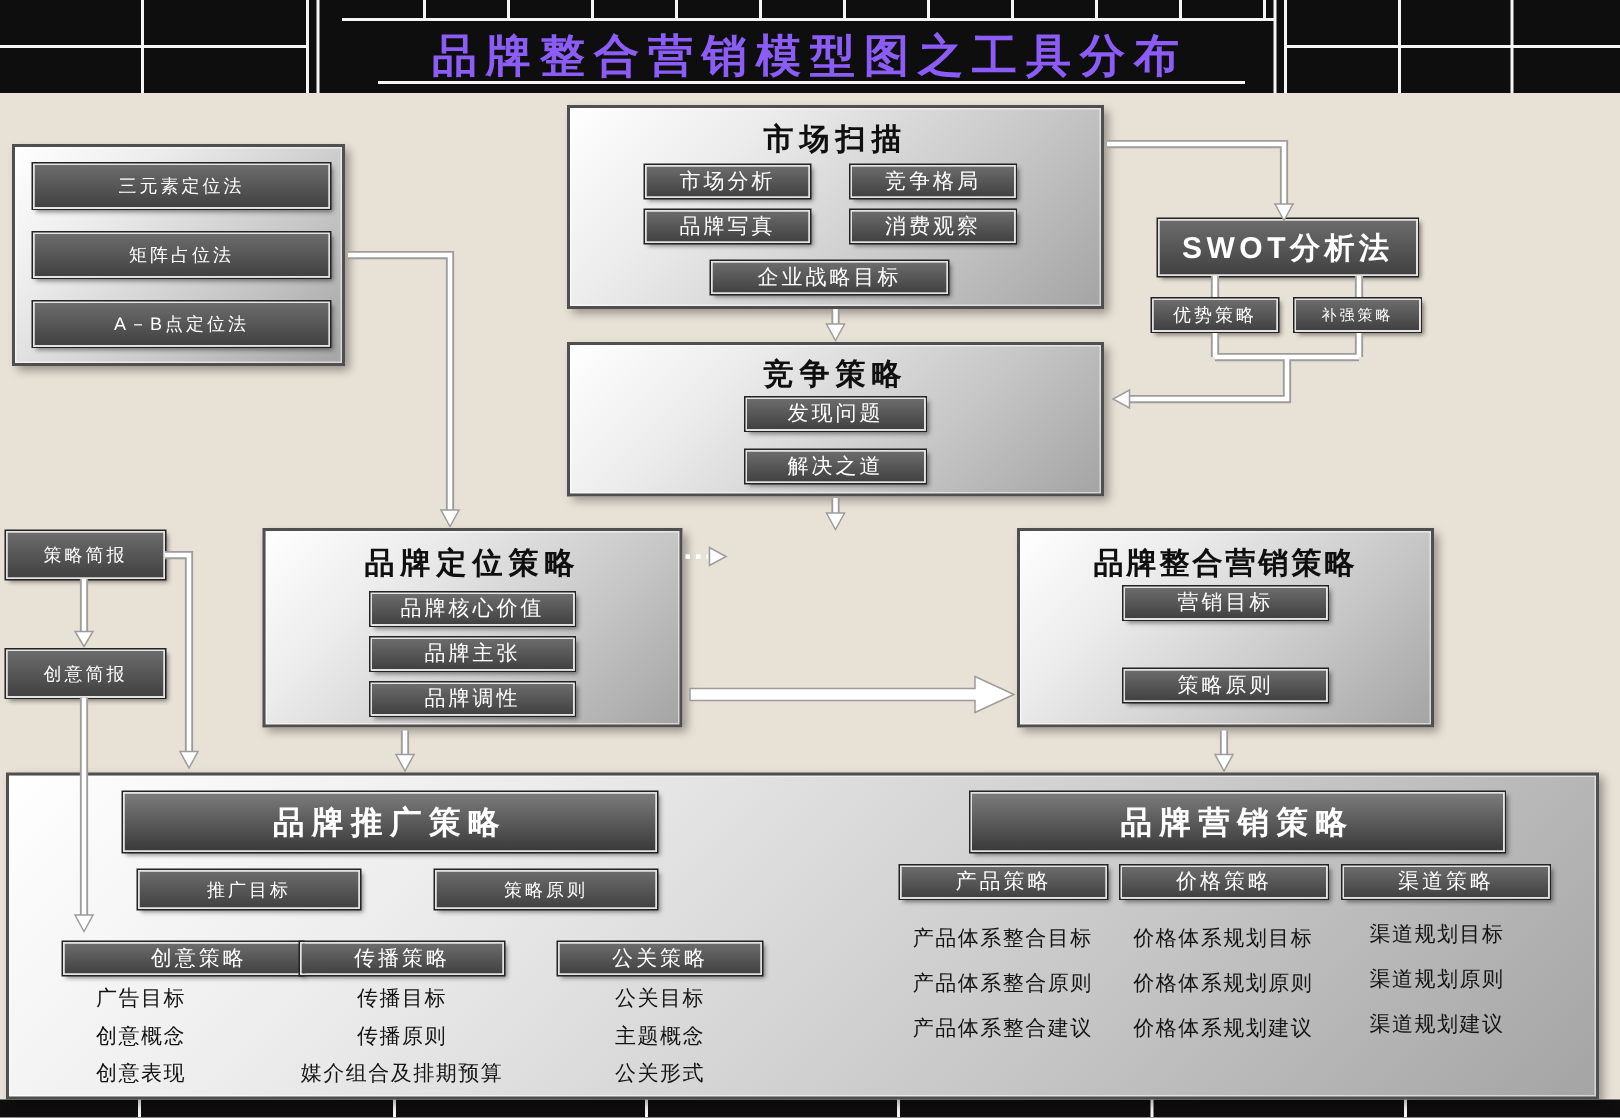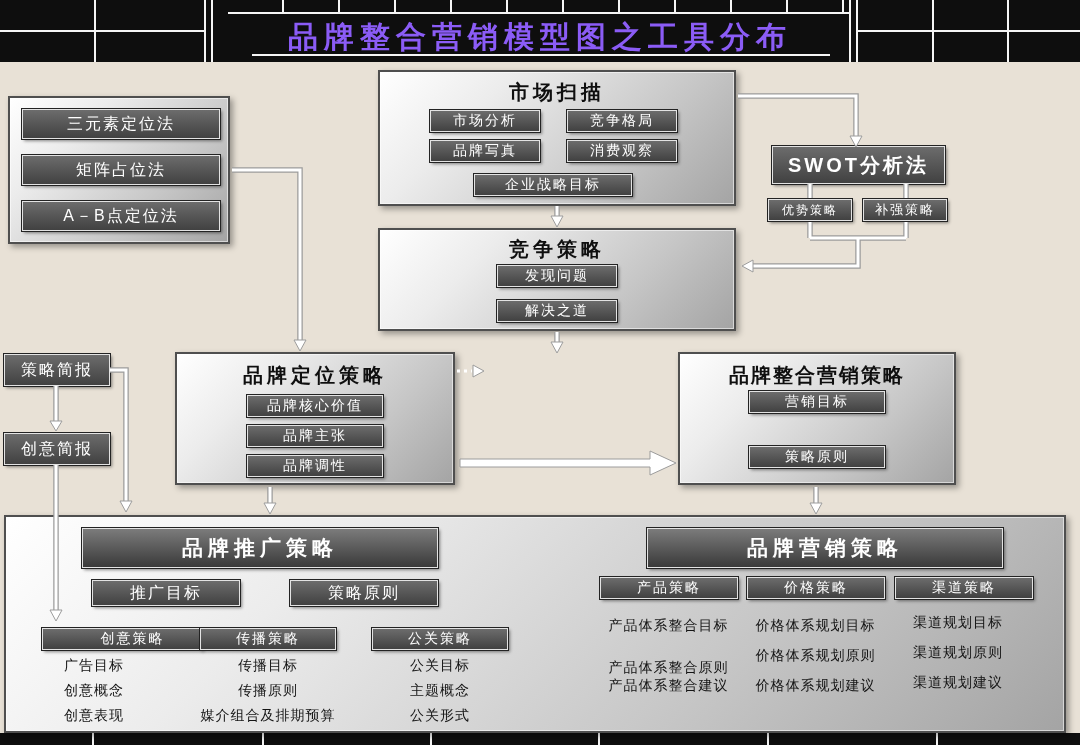--- a/index.html
+++ b/index.html
@@ -10,21 +10,21 @@
   .wline{position:absolute;background:#f5f5f5;}
   .panel{position:absolute;border:2px solid #4f4f4f;box-sizing:border-box;
          background:linear-gradient(135deg,#ffffff 0%,#ececec 28%,#c6c6c6 68%,#a4a4a4 100%);
          box-shadow:inset 0 0 0 1px rgba(255,255,255,.55),3px 3px 6px rgba(0,0,0,.35);}
   .panel-title{position:absolute;left:0;right:0;text-align:center;font-weight:bold;
          color:#0f0f0f;font-size:20px;letter-spacing:4px;}
   .dark{position:absolute;display:flex;align-items:center;justify-content:center;
          color:#ffffff;font-size:14px;letter-spacing:2px;box-sizing:border-box;
          background:linear-gradient(180deg,#6c6c6c,#414141);
          border:1px solid #e3e3e3;box-shadow:0 0 0 1px #232323,2px 2px 3px rgba(0,0,0,.45);}
-  .dark.md{font-size:16px;}
+  .dark.md{font-size:12px;}
   .dark.lg{font-size:20px;font-weight:bold;letter-spacing:3px;}
   .dark.hdr{font-size:21px;font-weight:bold;letter-spacing:5px;
          background:linear-gradient(180deg,#7b7b7b,#3a3a3a);}
   .txt{position:absolute;text-align:center;color:#141414;font-size:14px;letter-spacing:1px;}
   .title{position:absolute;text-align:center;color:#8b5cf6;font-weight:bold;
          font-size:30px;letter-spacing:6px;}
   .arrows{position:absolute;left:0;top:0;z-index:8;pointer-events:none;}
 </style>
 </head>
 <body>
@@ -66,21 +66,21 @@
     <div class="panel-title" style="top:7px;">市场扫描</div>
     <div class="dark" style="left:50px;top:38px;width:110px;height:22px;">市场分析</div>
     <div class="dark" style="left:187px;top:38px;width:110px;height:22px;">竞争格局</div>
     <div class="dark" style="left:50px;top:68px;width:110px;height:22px;">品牌写真</div>
     <div class="dark" style="left:187px;top:68px;width:110px;height:22px;">消费观察</div>
     <div class="dark" style="left:94px;top:102px;width:158px;height:22px;">企业战略目标</div>
   </div>
 
   <div class="dark lg" style="left:772px;top:146px;width:173px;height:38px;">SWOT分析法</div>
   <div class="dark" style="left:768px;top:199px;width:84px;height:22px;font-size:12px;">优势策略</div>
-  <div class="dark" style="left:863px;top:199px;width:84px;height:22px;font-size:13px;">补强策略</div>
+  <div class="dark" style="left:863px;top:199px;width:84px;height:22px;font-size:10px;">补强策略</div>
 
   <div class="panel" style="left:378px;top:228px;width:358px;height:103px;">
     <div class="panel-title" style="top:6px;">竞争策略</div>
     <div class="dark" style="left:117px;top:35px;width:120px;height:22px;">发现问题</div>
     <div class="dark" style="left:117px;top:70px;width:120px;height:22px;">解决之道</div>
   </div>
 
   <div class="dark md" style="left:4px;top:354px;width:106px;height:32px;">策略简报</div>
   <div class="dark md" style="left:4px;top:433px;width:106px;height:32px;">创意简报</div>
 
@@ -119,21 +119,21 @@
     <div class="txt" style="left:349px;top:140px;width:170px;">公关目标</div>
     <div class="txt" style="left:349px;top:165px;width:170px;">主题概念</div>
     <div class="txt" style="left:349px;top:190px;width:170px;">公关形式</div>
 
     <div class="dark hdr" style="left:641px;top:11px;width:356px;height:40px;">品牌营销策略</div>
     <div class="dark" style="left:594px;top:60px;width:138px;height:22px;">产品策略</div>
     <div class="dark" style="left:741px;top:60px;width:138px;height:22px;">价格策略</div>
     <div class="dark" style="left:889px;top:60px;width:138px;height:22px;">渠道策略</div>
 
     <div class="txt" style="left:580px;top:100px;width:165px;">产品体系整合目标</div>
-    <div class="txt" style="left:580px;top:142px;width:165px;">产品体系整合原则</div>
+    <div class="txt" style="left:580px;top:130px;width:165px;">产品体系整合原则</div>
     <div class="txt" style="left:580px;top:160px;width:165px;">产品体系整合建议</div>
 
     <div class="txt" style="left:727px;top:100px;width:165px;">价格体系规划目标</div>
     <div class="txt" style="left:727px;top:130px;width:165px;">价格体系规划原则</div>
     <div class="txt" style="left:727px;top:160px;width:165px;">价格体系规划建议</div>
 
     <div class="txt" style="left:872px;top:97px;width:160px;">渠道规划目标</div>
     <div class="txt" style="left:872px;top:127px;width:160px;">渠道规划原则</div>
     <div class="txt" style="left:872px;top:157px;width:160px;">渠道规划建议</div>
   </div>

